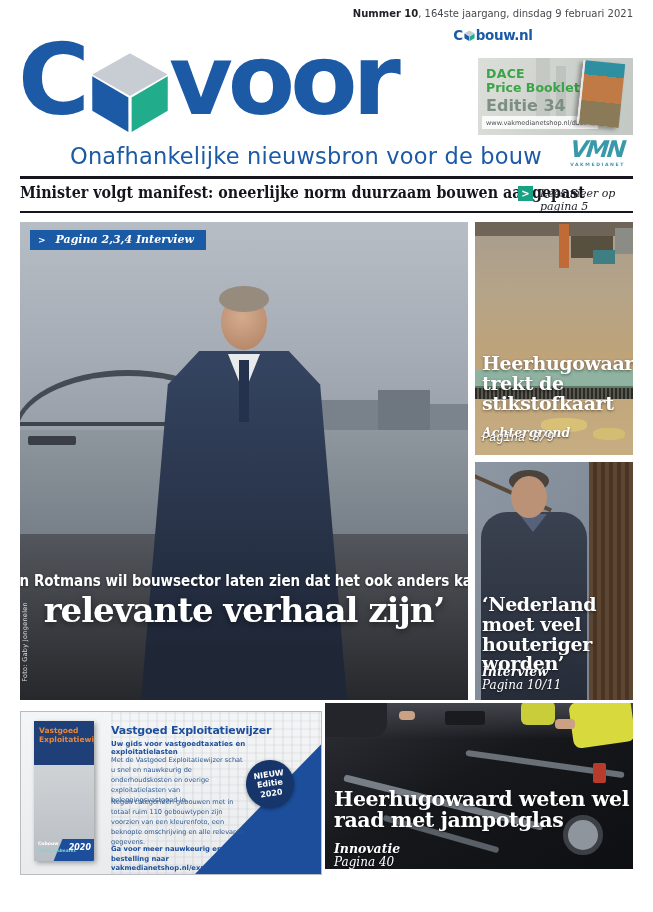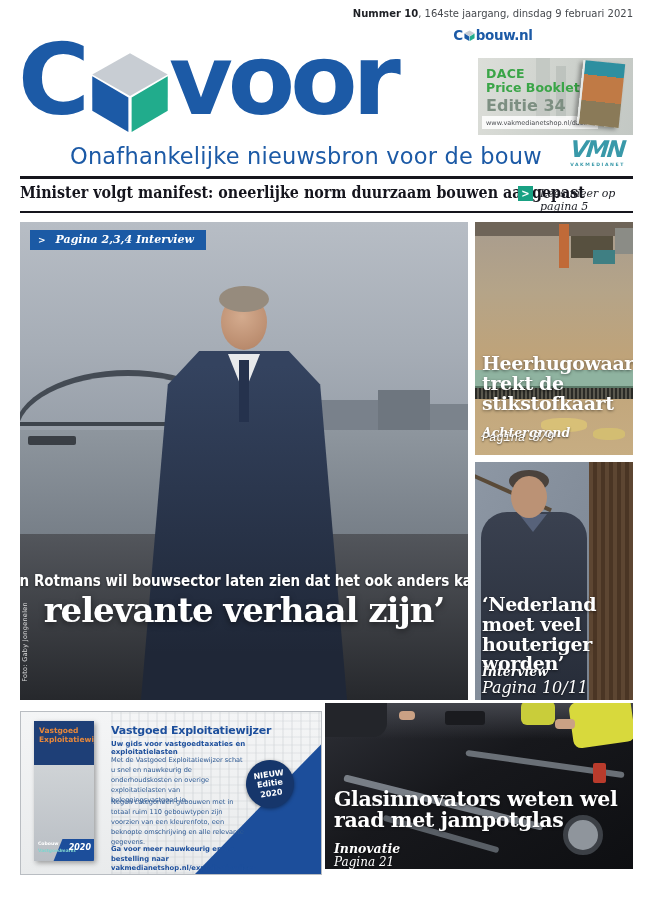--- a/index.html
+++ b/index.html
@@ -106,21 +106,21 @@
   .story-head{font-family:"DejaVu Serif",serif;font-weight:bold;color:#fff;line-height:1.04;
               letter-spacing:-0.4px;text-shadow:0 1px 3px rgba(0,0,0,.5);}
   .sect{font-family:"DejaVu Serif",serif;font-weight:bold;font-style:italic;color:#fff;
         text-shadow:0 1px 2px rgba(0,0,0,.6);}
   .pagelbl{font-family:"DejaVu Serif",serif;font-style:italic;color:#fff;text-shadow:0 1px 2px rgba(0,0,0,.6);}
   .r1-head{left:7px;top:132px;width:150px;font-size:19px;}
   .r1-sect{left:7px;top:203px;font-size:12.5px;}
   .r1-page{left:7px;top:209px;font-size:12px;font-family:Liberation Mono, monospace;}
   .r2-head{left:7px;top:133px;width:152px;font-size:19px;}
   .r2-sect{left:7px;top:202px;font-size:12.5px;}
-  .r2-page{left:7px;top:216px;font-size:16px;}
+  .r2-page{left:7px;top:216px;font-size:12px;}
 
   
   .bbg{left:0;top:0;width:308px;height:166px;background:linear-gradient(150deg,#2e3037 0%,#17181c 45%,#0e0f12 100%);}
   .btop{left:0;top:0;width:308px;height:36px;background:linear-gradient(#43454c,rgba(67,69,76,0));}
   .tube1{left:16px;top:96px;width:205px;height:7px;background:#787e86;transform:rotate(14deg);border-radius:3px;}
   .tube2{left:140px;top:58px;width:160px;height:6px;background:#6a7077;transform:rotate(8deg);border-radius:3px;}
   .tube3{left:56px;top:128px;width:120px;height:6px;background:#595f66;transform:rotate(16deg);border-radius:3px;}
   .disc{left:238px;top:112px;width:30px;height:30px;border-radius:50%;background:#8f959c;border:5px solid #3c4046;}
   .vest1{left:246px;top:-4px;width:62px;height:46px;background:#d8d93c;border-radius:8px;transform:rotate(-8deg);}
   .vest2{left:196px;top:-2px;width:34px;height:24px;background:#c9cd3a;border-radius:6px;}
@@ -302,18 +302,18 @@
     <div class="abs tube2"></div>
     <div class="abs tube3"></div>
     <div class="abs disc"></div>
     <div class="abs persL"></div>
     <div class="abs handL"></div>
     <div class="abs drill"></div>
     <div class="abs vest2"></div>
     <div class="abs vest1"></div>
     <div class="abs armskin"></div>
     <div class="abs redcup"></div>
-    <div class="abs story-head b-head">Glasinnovators weten wel raad met jampotglas</div>
+    <div class="abs story-head b-head">Heerhugowaard weten wel raad met jampotglas</div>
     <div class="abs sect b-sect">Innovatie</div>
-    <div class="abs pagelbl b-page">Pagina 21</div>
+    <div class="abs pagelbl b-page">Pagina 40</div>
   </div>
 
 </div>
 
 </body></html>

